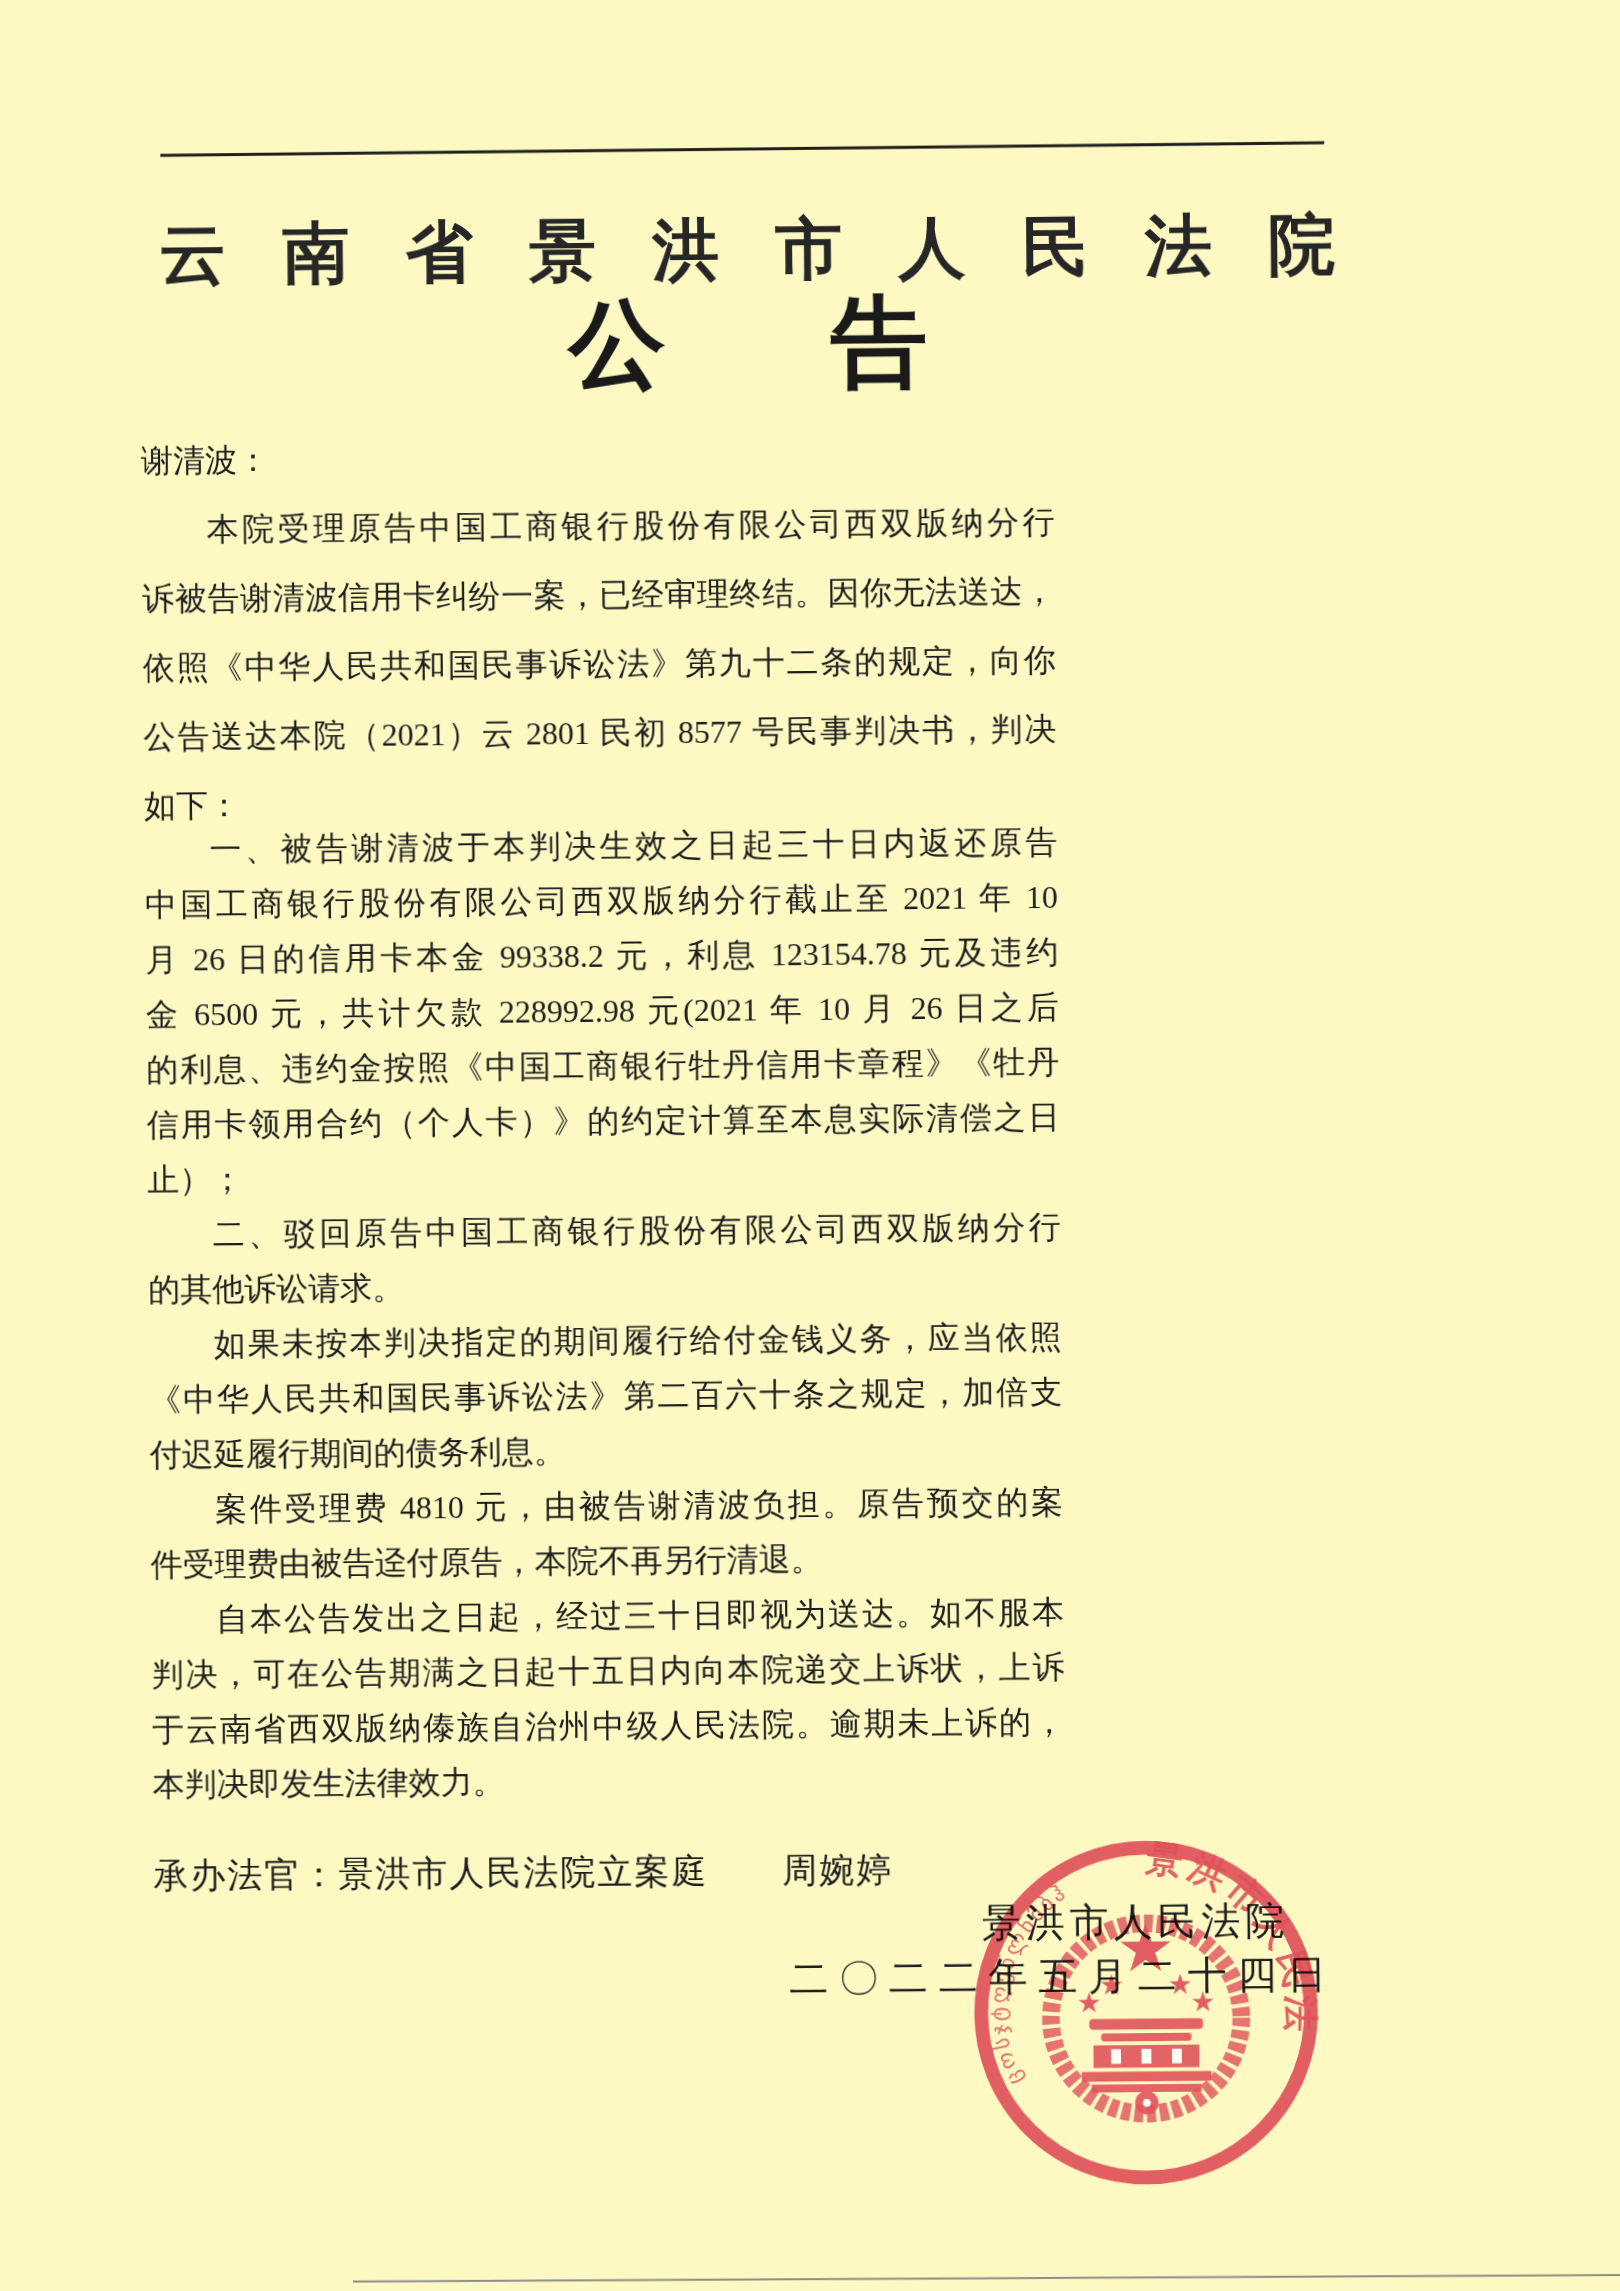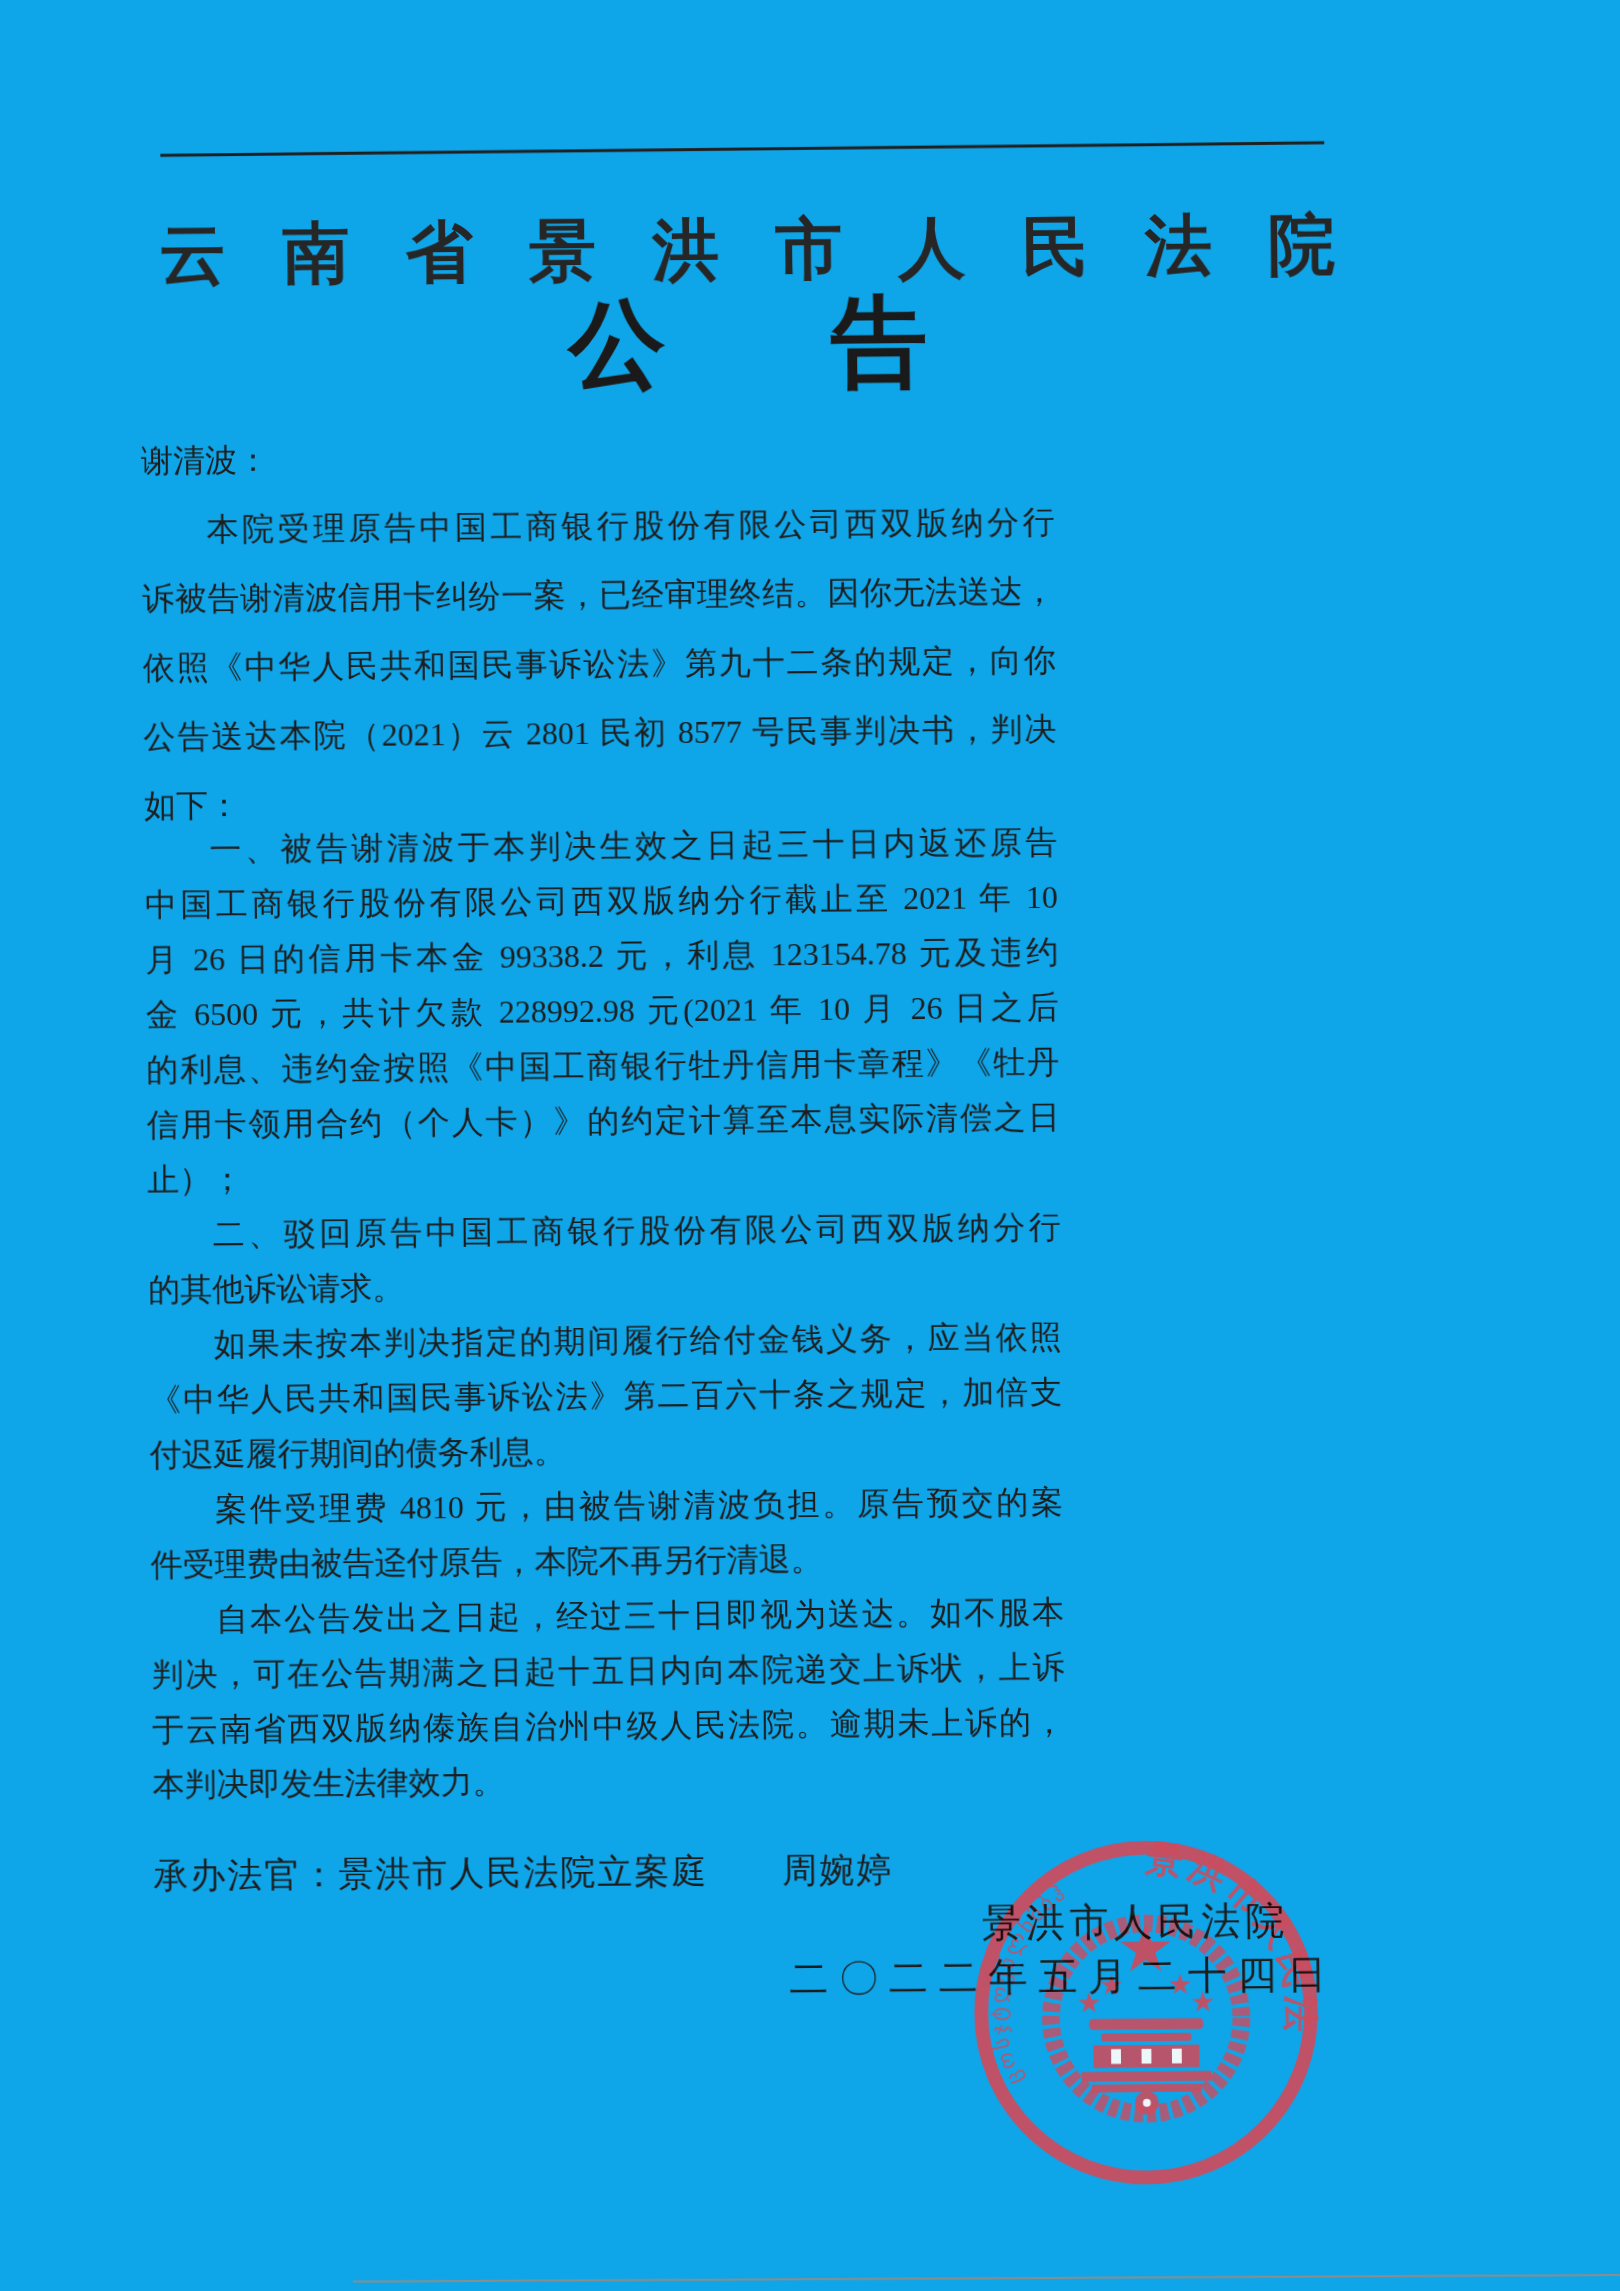--- a/index.html
+++ b/index.html
@@ -2,21 +2,21 @@
 <html><head>
 <meta charset="utf-8">
 <style>
   html,body{margin:0;padding:0;}
   body{
     width:1620px;height:2292px;overflow:hidden;
     background:#fdfdfb;
     font-family:"Liberation Serif","DejaVu Serif",serif;
     color:#1d1d1d;
   }
-  .page{position:absolute;inset:0;background:#0ea5e9;padding-left:45px;}
+  .page{position:absolute;inset:0;background:#fef9c3;padding-left:45px;}
   .content{position:absolute;inset:0;transform:rotate(-0.5deg);transform-origin:50% 50%;}
 
   .rule-top{
     position:absolute;left:169px;top:147px;width:1164px;height:2.9px;
     background:#1f1f1f;transform:rotate(-0.12deg);
   }
   .court-title{
     position:absolute;left:167px;top:212px;width:1176px;
     font-size:67px;font-weight:bold;line-height:74px;
     text-align:justify;text-align-last:justify;color:#262626;

